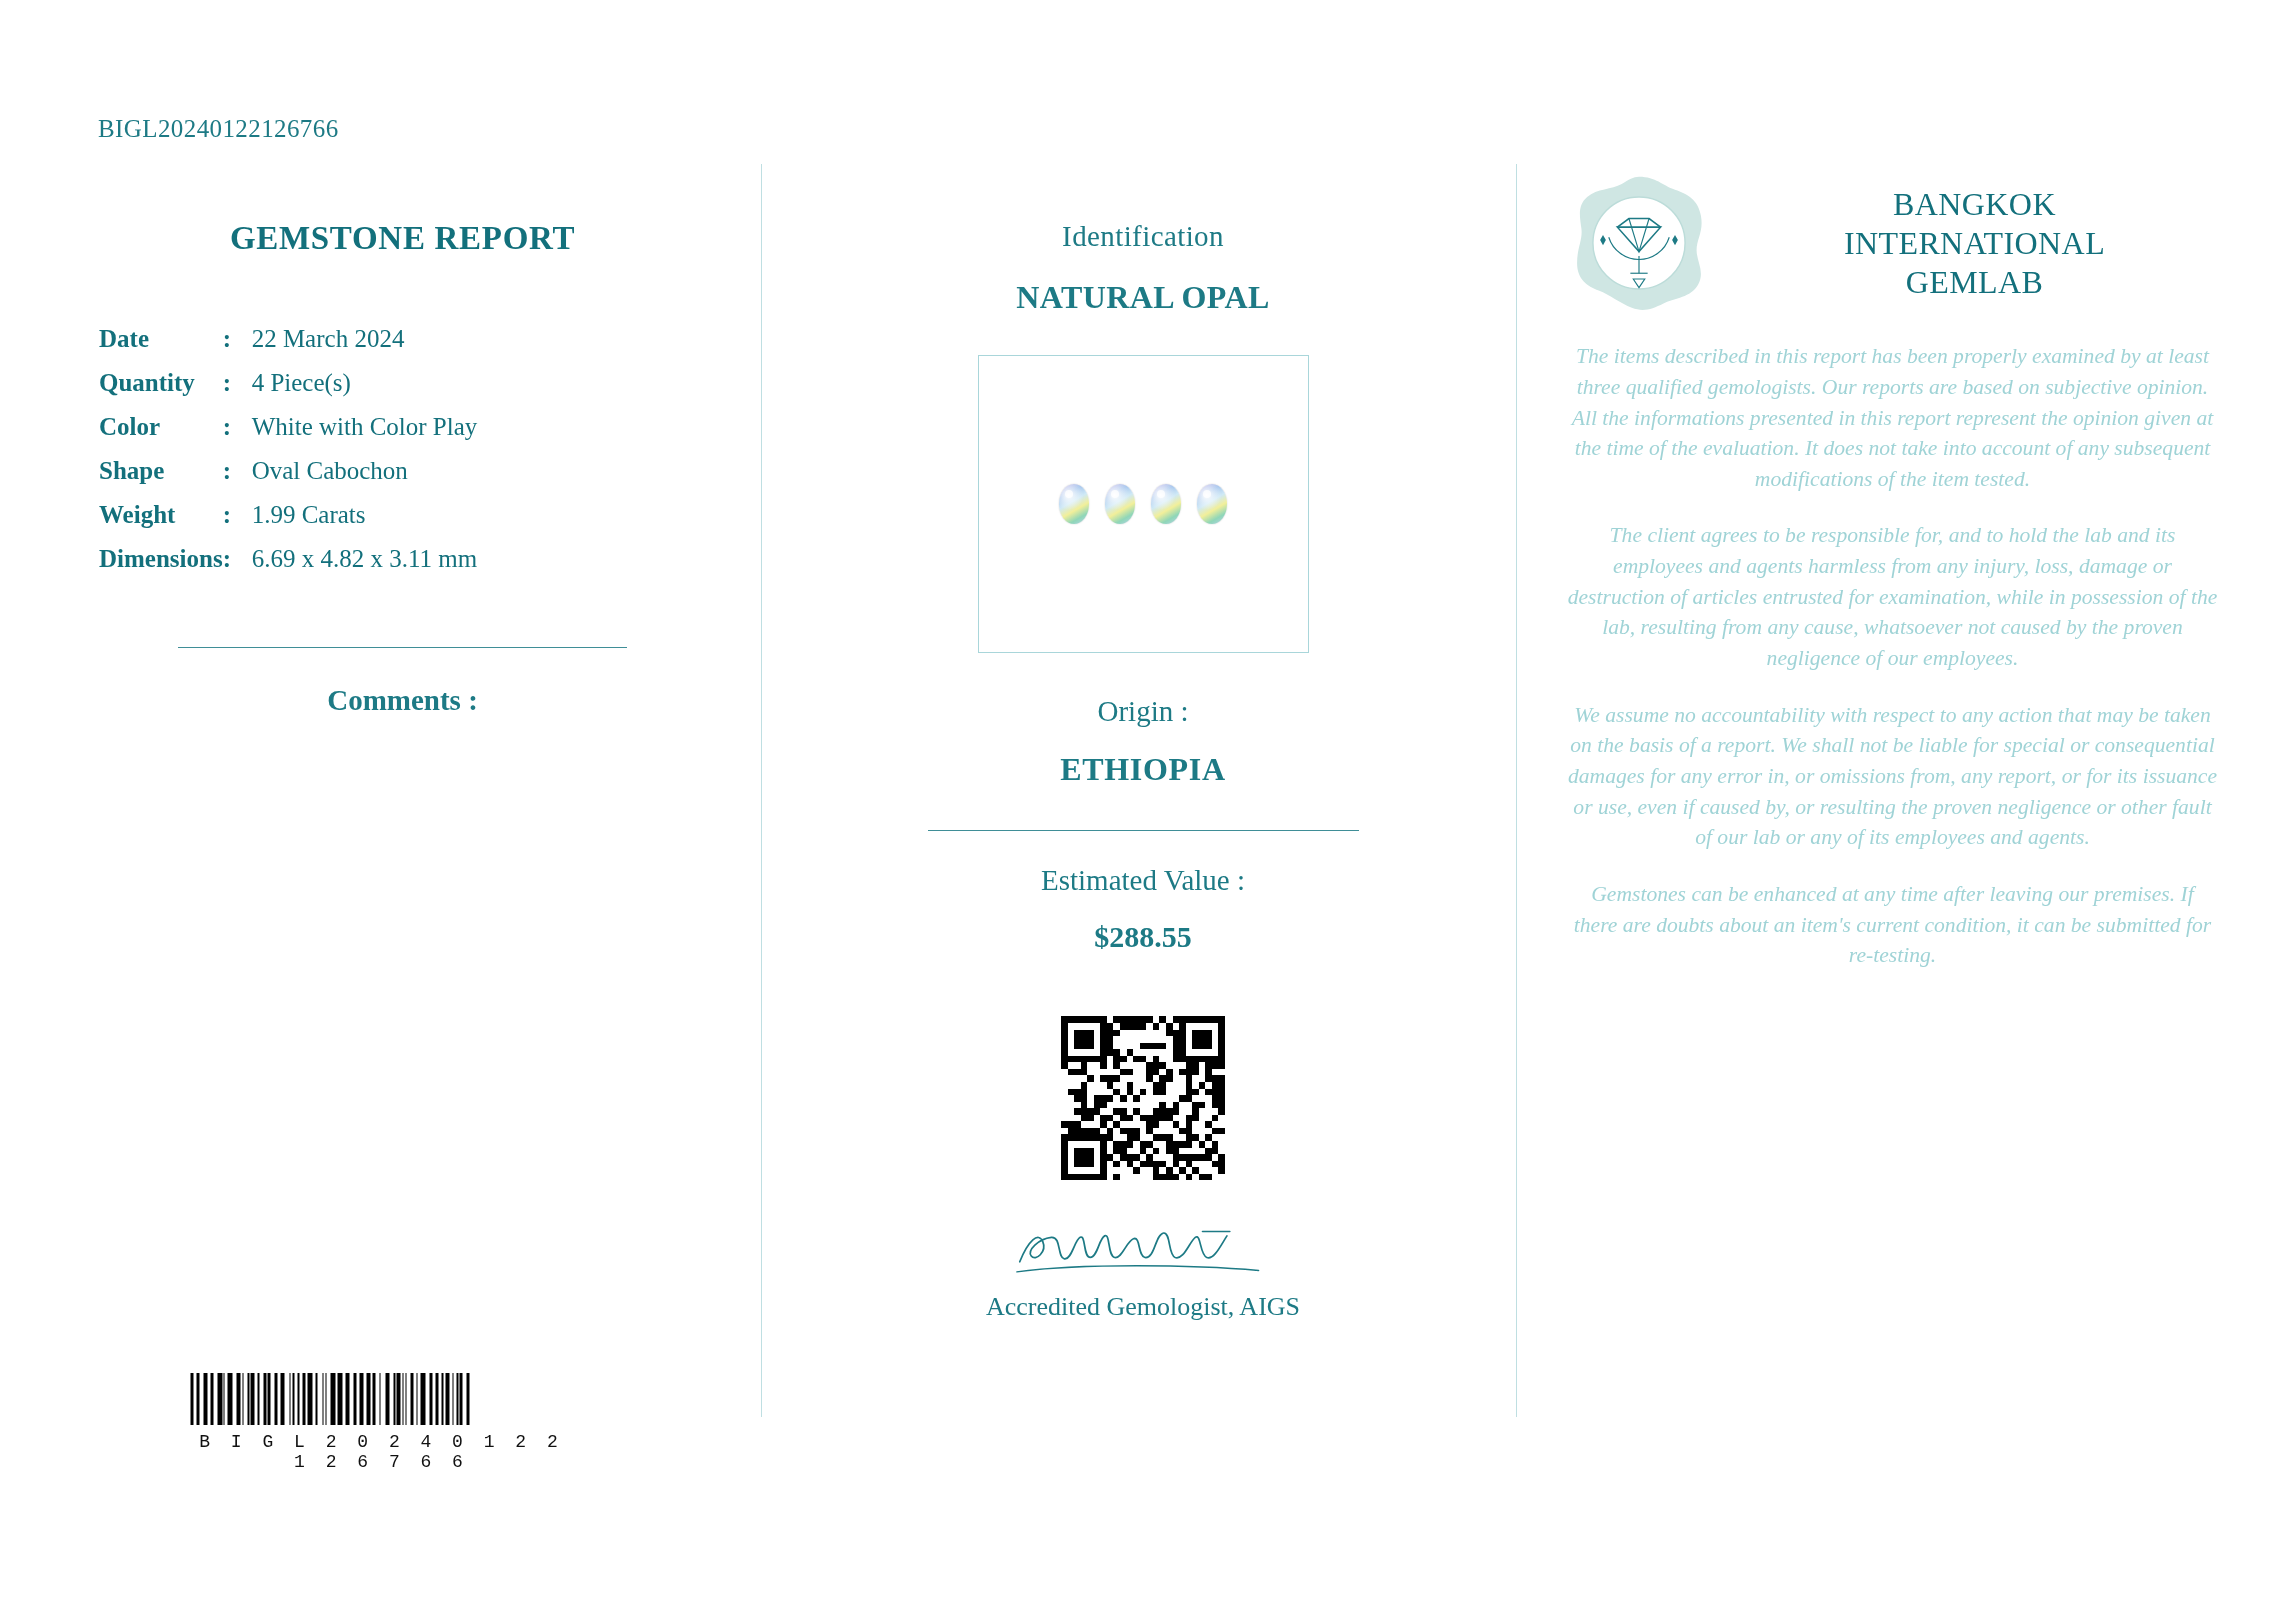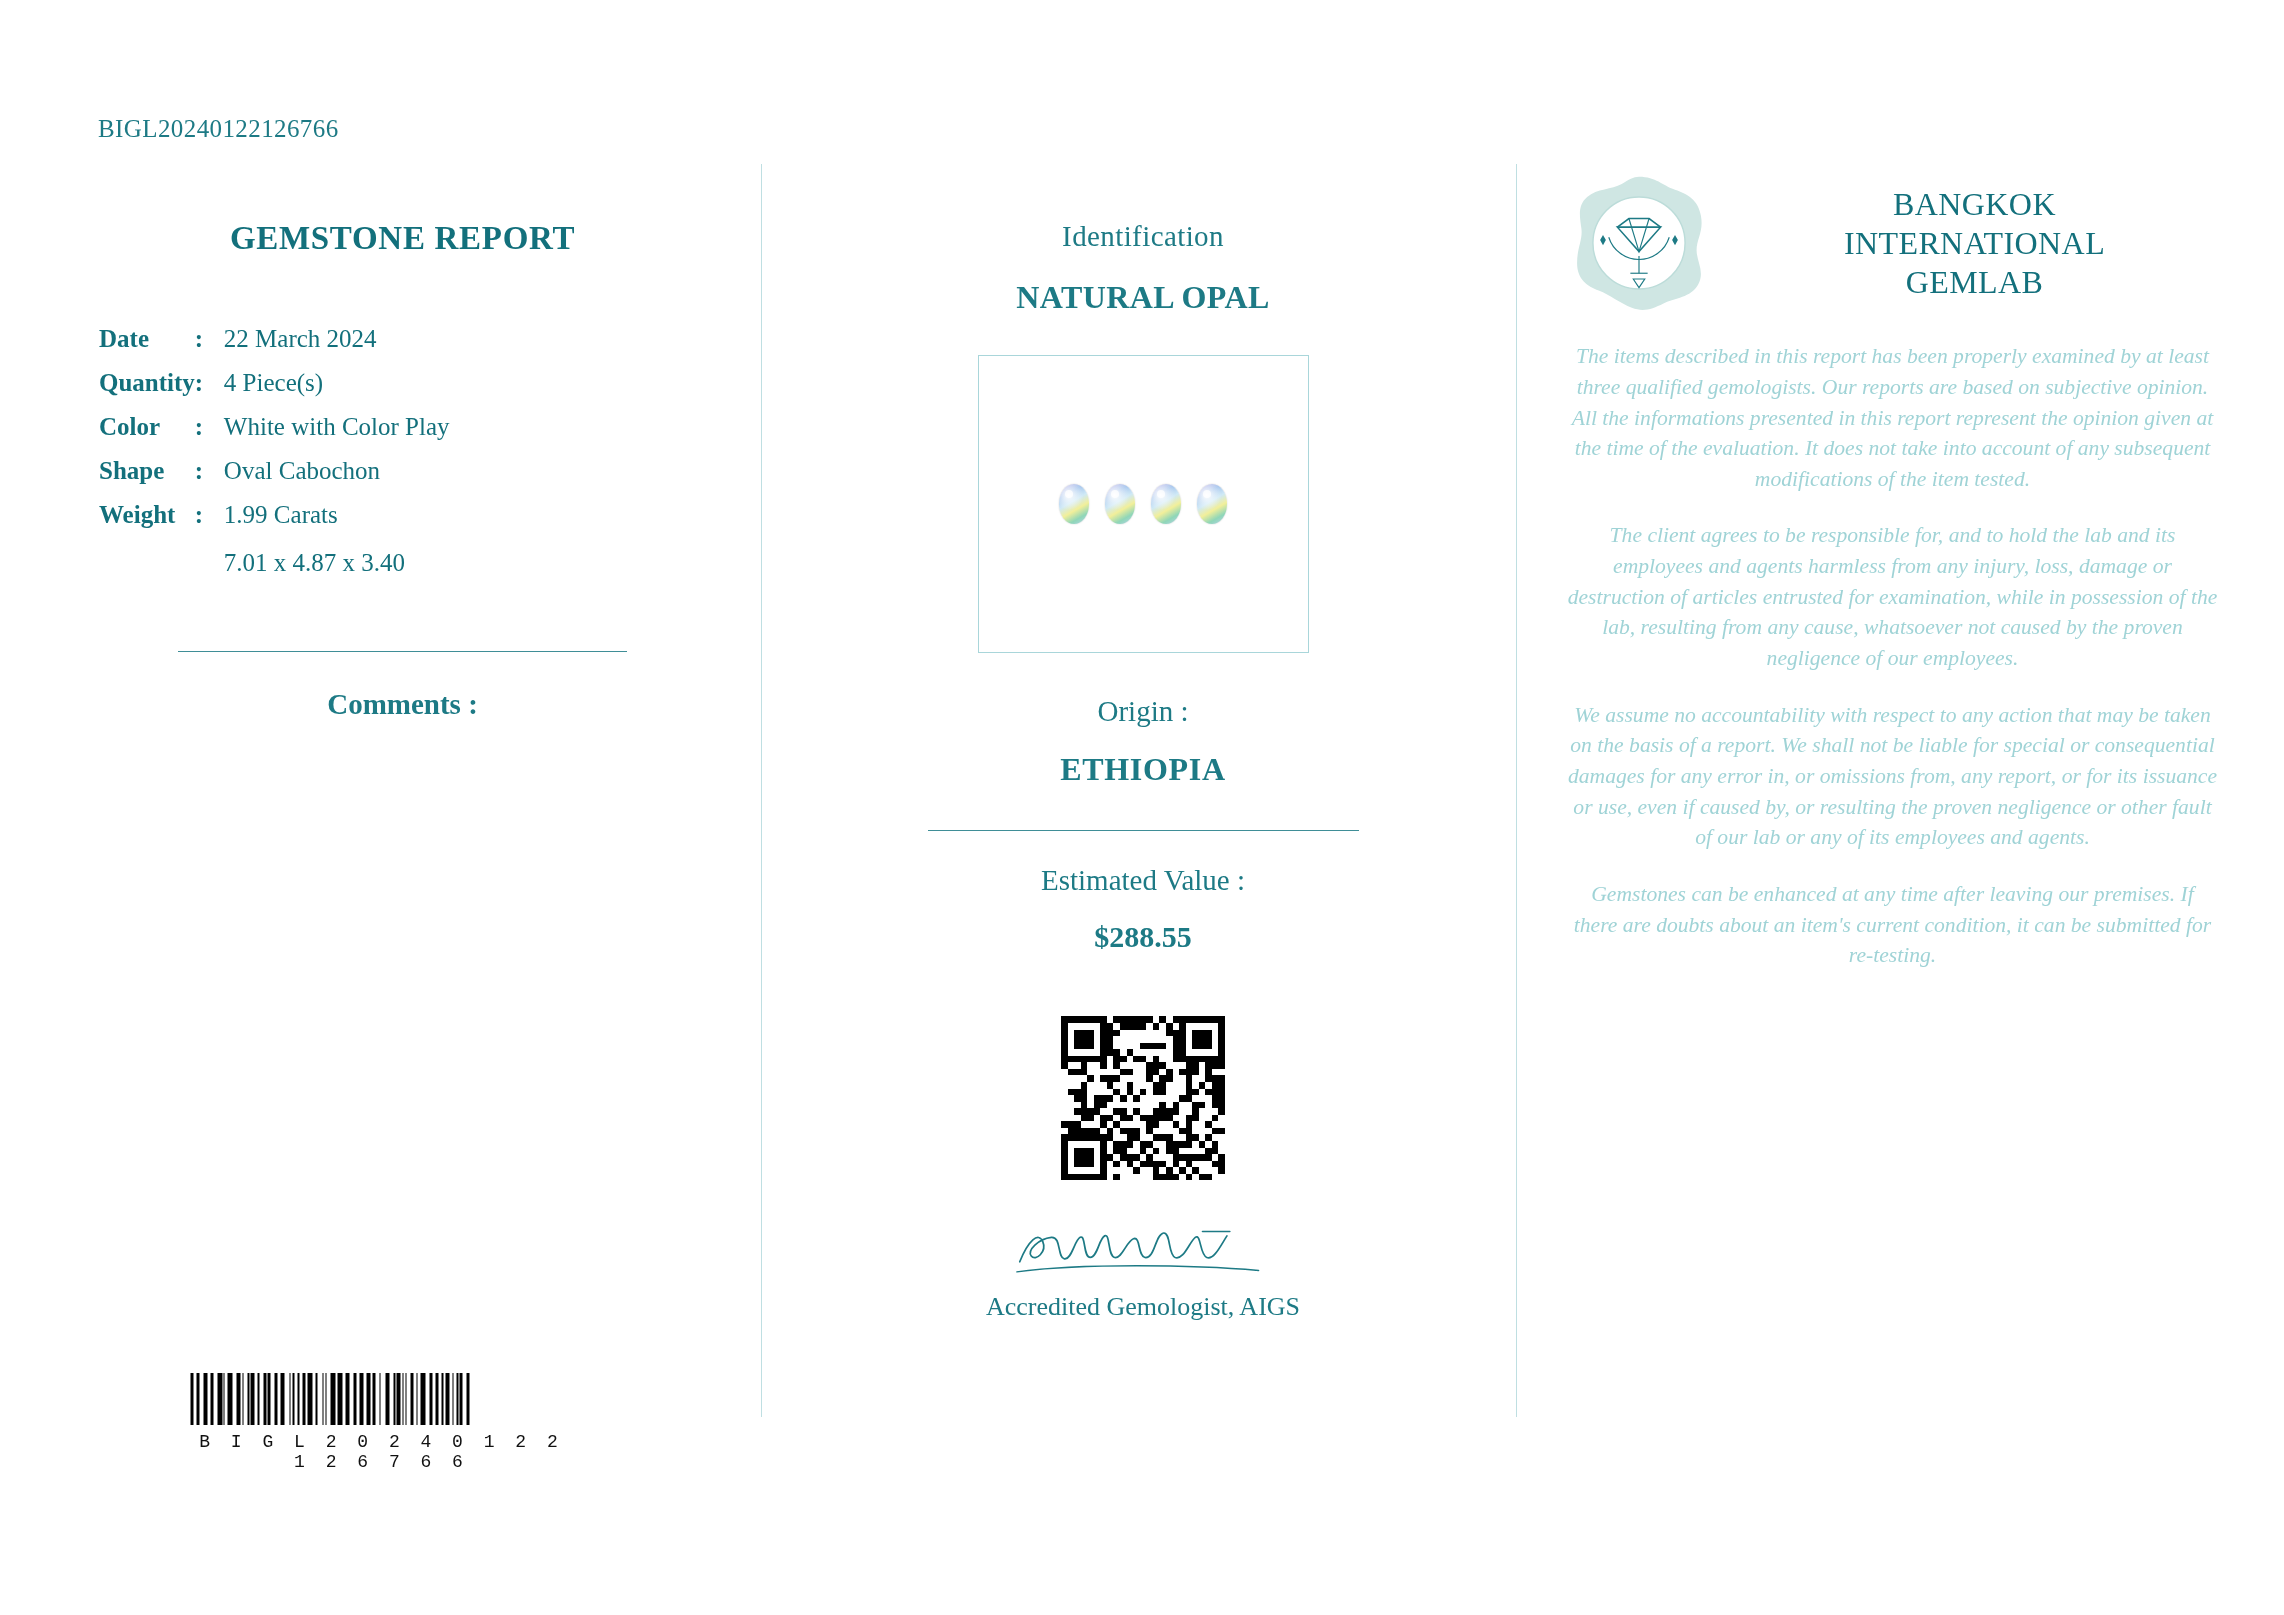--- a/index.html
+++ b/index.html
@@ -313,24 +313,24 @@
         <tr>
           <td class="spec-label">Shape</td>
           <td class="spec-colon">:</td>
           <td class="spec-value">Oval Cabochon</td>
         </tr>
         <tr>
           <td class="spec-label">Weight</td>
           <td class="spec-colon">:</td>
           <td class="spec-value">1.99 Carats</td>
         </tr>
-        <tr class="spec-extra">
-          <td></td>
-          <td></td>
-          <td class="spec-value">7.01 x 4.87 x 3.40</td>
+        <tr>
+          <td class="spec-label">Dimensions</td>
+          <td class="spec-colon">:</td>
+          <td class="spec-value">6.69 x 4.82 x 3.11 mm</td>
         </tr>
       </tbody>
         </table>
 
       <div class="rule"></div>
 
       <div class="comments-title">Comments :</div>
 
       <div class="barcode-wrap">
         <div class="barcode" id="barcode">

